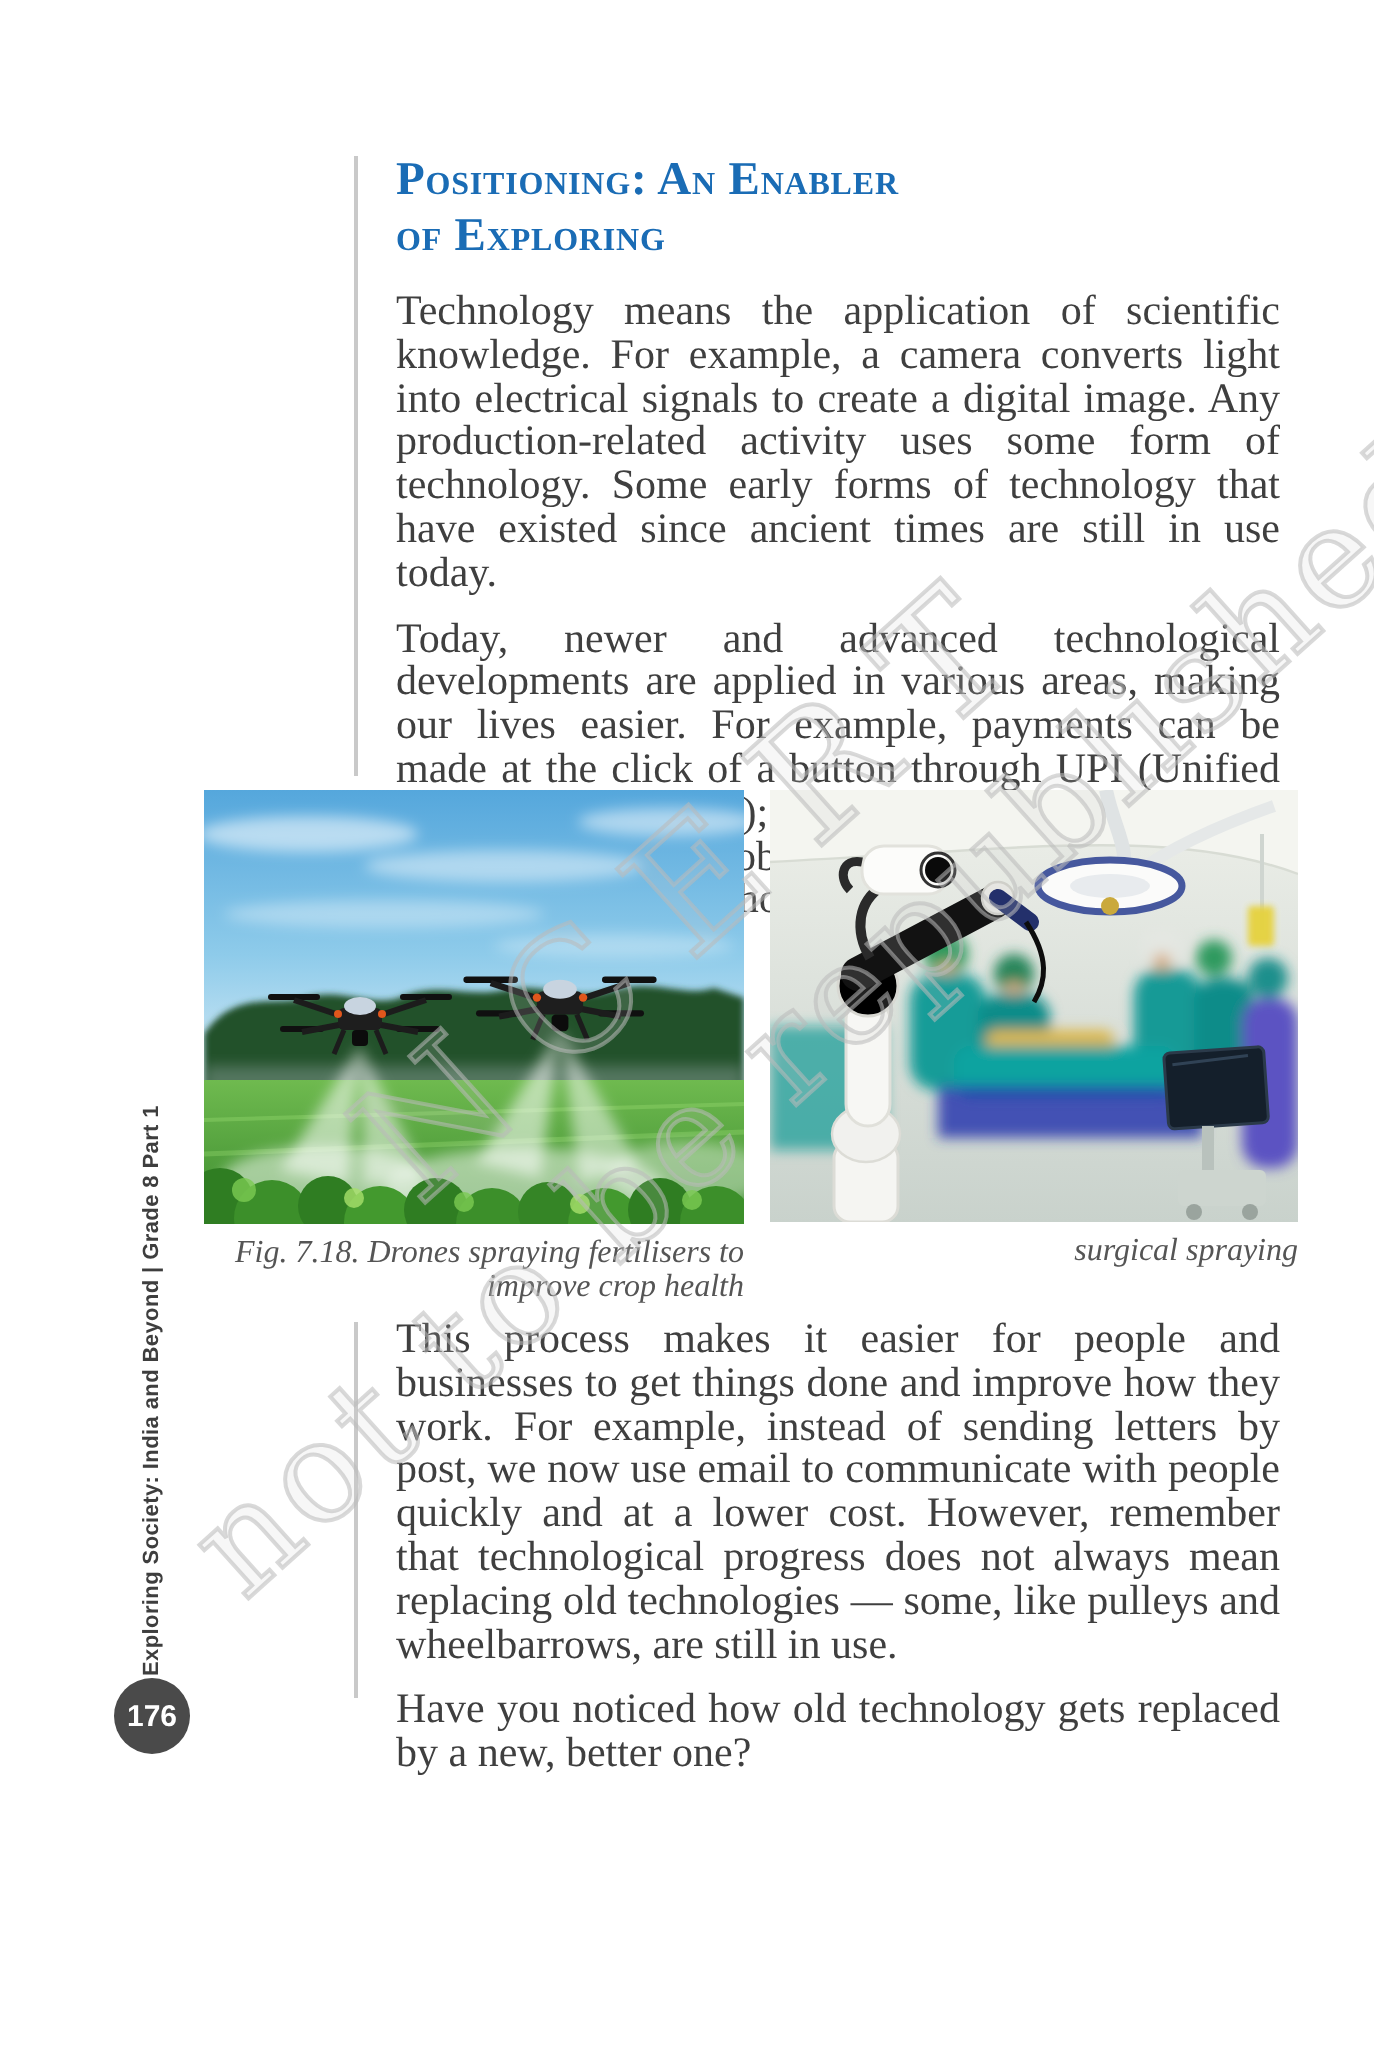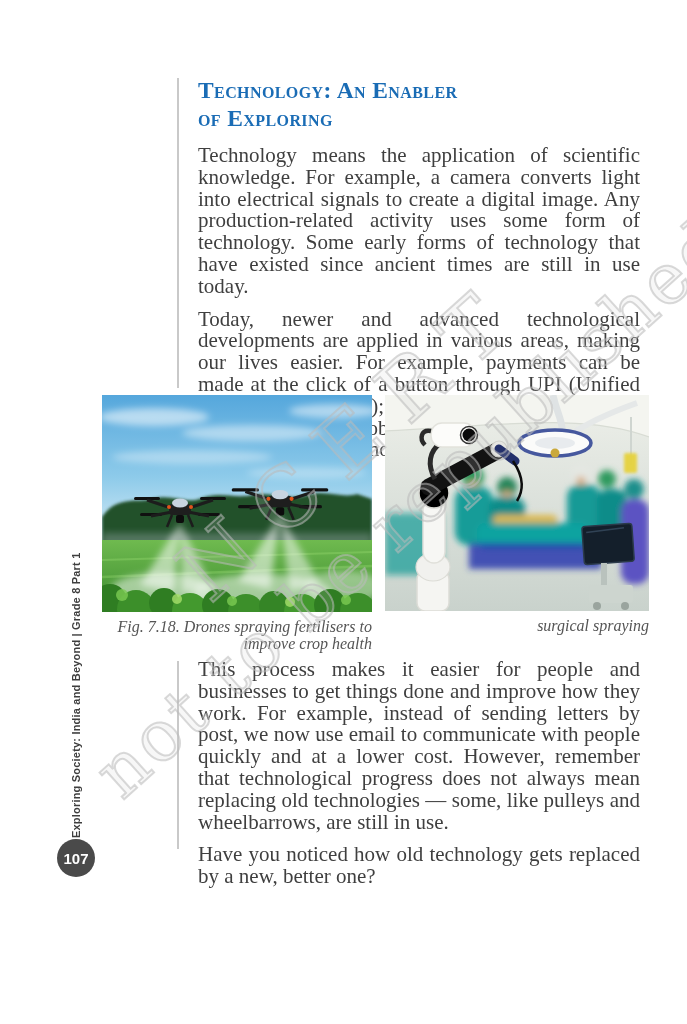--- a/index.html
+++ b/index.html
@@ -53,29 +53,29 @@
 
 <div class="page">
 
   <div class="watermark">
     <div class="wm-line1">NCERT</div>
     <div class="wm-line2">not to be republished</div>
   </div>
 
   <div class="spine-text">Exploring Society: India and Beyond | Grade 8 Part 1</div>
   <div class="page-badge">
-    <span>107</span>
+    <span>176</span>
   </div>
 
   <div class="vrule vrule1"></div>
   <div class="vrule vrule2"></div>
 
   <div class="col col-top">
     <h1 class="heading">
-      <span>Technology: An Enabler</span><br>
+      <span>Positioning: An Enabler</span><br>
       <span>of Exploring</span>
     </h1>
     <p>Technology means the application of scientific knowledge. For example, a camera converts light into electrical signals to create a digital image. Any production-related activity uses some form of technology. Some early forms of technology that have existed since ancient times are still in use today.</p>
     <p>Today, newer and advanced technological developments are applied in various areas, making our lives easier. For example, payments can be made at the click of a button through UPI (Unified Payments Interface); farmers can get advance weather updates; Global Positioning Systems (GPS) can discover the shortest routes for transporting goods, and so on.</p>
   </div>
 
   <figure class="fig fig-left" style="margin:0">
     <svg class="fig-img fig-img-left" viewBox="0 0 270 217" preserveAspectRatio="none">
       <defs>
         <linearGradient id="skyg" x1="0" y1="0" x2="0" y2="1">

